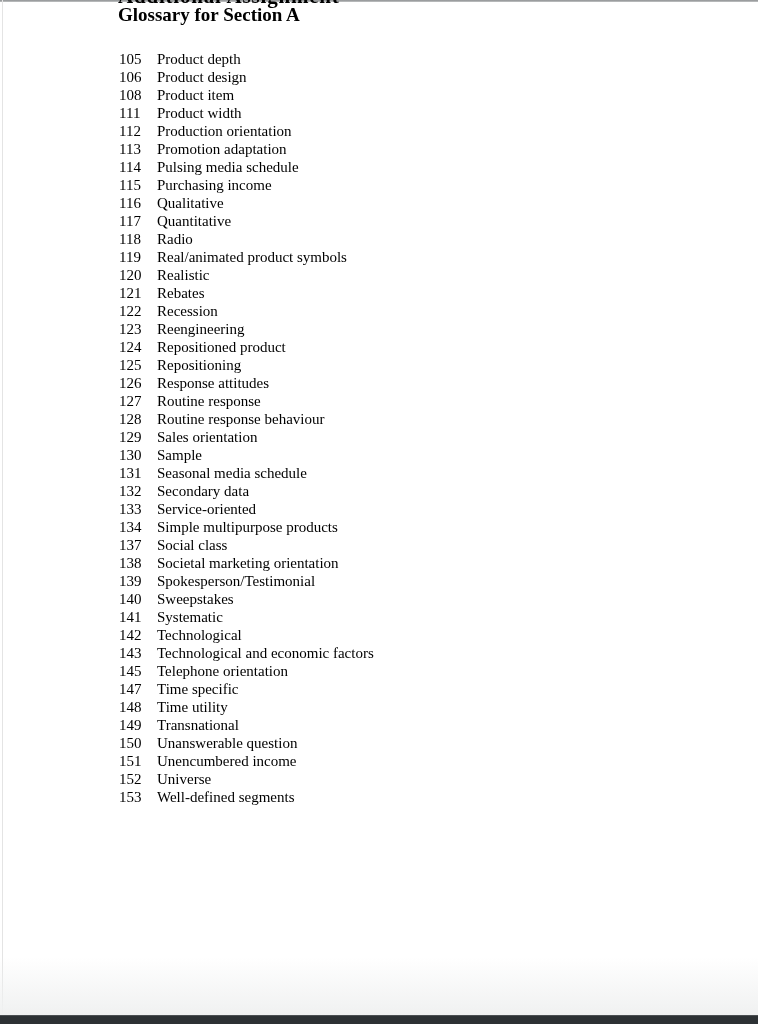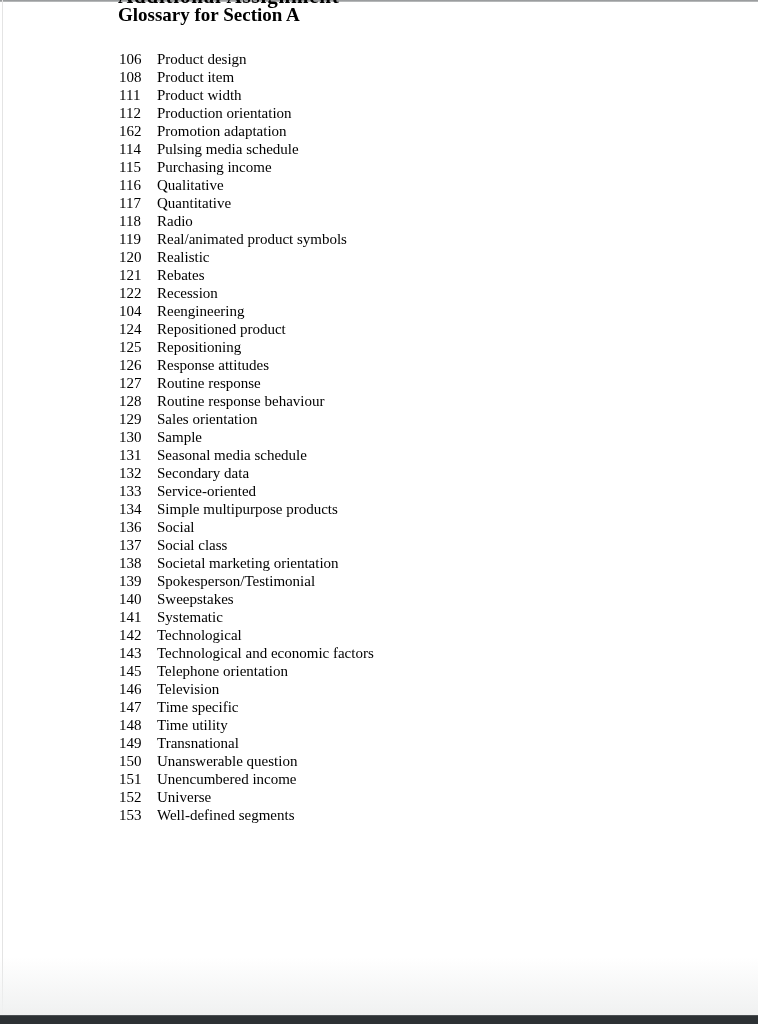--- a/index.html
+++ b/index.html
@@ -94,56 +94,55 @@
 
 <div class="page">
   <div class="top-rule"></div>
   <div class="left-edge"></div>
 
   <div class="clipped-heading">Additional Assignment</div>
 
   <div class="doc-title">Glossary for Section A</div>
 
   <div class="glossary-list" id="glossary-list">
+      <div class="glossary-row"><span class="num">105</span><span class="term">Product depth</span></div>
       <div class="glossary-row"><span class="num">106</span><span class="term">Product design</span></div>
       <div class="glossary-row"><span class="num">108</span><span class="term">Product item</span></div>
       <div class="glossary-row"><span class="num">111</span><span class="term">Product width</span></div>
       <div class="glossary-row"><span class="num">112</span><span class="term">Production orientation</span></div>
-      <div class="glossary-row"><span class="num">162</span><span class="term">Promotion adaptation</span></div>
+      <div class="glossary-row"><span class="num">113</span><span class="term">Promotion adaptation</span></div>
       <div class="glossary-row"><span class="num">114</span><span class="term">Pulsing media schedule</span></div>
       <div class="glossary-row"><span class="num">115</span><span class="term">Purchasing income</span></div>
       <div class="glossary-row"><span class="num">116</span><span class="term">Qualitative</span></div>
       <div class="glossary-row"><span class="num">117</span><span class="term">Quantitative</span></div>
       <div class="glossary-row"><span class="num">118</span><span class="term">Radio</span></div>
       <div class="glossary-row"><span class="num">119</span><span class="term">Real/animated product symbols</span></div>
       <div class="glossary-row"><span class="num">120</span><span class="term">Realistic</span></div>
       <div class="glossary-row"><span class="num">121</span><span class="term">Rebates</span></div>
       <div class="glossary-row"><span class="num">122</span><span class="term">Recession</span></div>
-      <div class="glossary-row"><span class="num">104</span><span class="term">Reengineering</span></div>
+      <div class="glossary-row"><span class="num">123</span><span class="term">Reengineering</span></div>
       <div class="glossary-row"><span class="num">124</span><span class="term">Repositioned product</span></div>
       <div class="glossary-row"><span class="num">125</span><span class="term">Repositioning</span></div>
       <div class="glossary-row"><span class="num">126</span><span class="term">Response attitudes</span></div>
       <div class="glossary-row"><span class="num">127</span><span class="term">Routine response</span></div>
       <div class="glossary-row"><span class="num">128</span><span class="term">Routine response behaviour</span></div>
       <div class="glossary-row"><span class="num">129</span><span class="term">Sales orientation</span></div>
       <div class="glossary-row"><span class="num">130</span><span class="term">Sample</span></div>
       <div class="glossary-row"><span class="num">131</span><span class="term">Seasonal media schedule</span></div>
       <div class="glossary-row"><span class="num">132</span><span class="term">Secondary data</span></div>
       <div class="glossary-row"><span class="num">133</span><span class="term">Service-oriented</span></div>
       <div class="glossary-row"><span class="num">134</span><span class="term">Simple multipurpose products</span></div>
-      <div class="glossary-row"><span class="num">136</span><span class="term">Social</span></div>
       <div class="glossary-row"><span class="num">137</span><span class="term">Social class</span></div>
       <div class="glossary-row"><span class="num">138</span><span class="term">Societal marketing orientation</span></div>
       <div class="glossary-row"><span class="num">139</span><span class="term">Spokesperson/Testimonial</span></div>
       <div class="glossary-row"><span class="num">140</span><span class="term">Sweepstakes</span></div>
       <div class="glossary-row"><span class="num">141</span><span class="term">Systematic</span></div>
       <div class="glossary-row"><span class="num">142</span><span class="term">Technological</span></div>
       <div class="glossary-row"><span class="num">143</span><span class="term">Technological and economic factors</span></div>
       <div class="glossary-row"><span class="num">145</span><span class="term">Telephone orientation</span></div>
-      <div class="glossary-row"><span class="num">146</span><span class="term">Television</span></div>
       <div class="glossary-row"><span class="num">147</span><span class="term">Time specific</span></div>
       <div class="glossary-row"><span class="num">148</span><span class="term">Time utility</span></div>
       <div class="glossary-row"><span class="num">149</span><span class="term">Transnational</span></div>
       <div class="glossary-row"><span class="num">150</span><span class="term">Unanswerable question</span></div>
       <div class="glossary-row"><span class="num">151</span><span class="term">Unencumbered income</span></div>
       <div class="glossary-row"><span class="num">152</span><span class="term">Universe</span></div>
       <div class="glossary-row"><span class="num">153</span><span class="term">Well-defined segments</span></div>
     </div>
 
   <div class="bottom-fade"></div>

